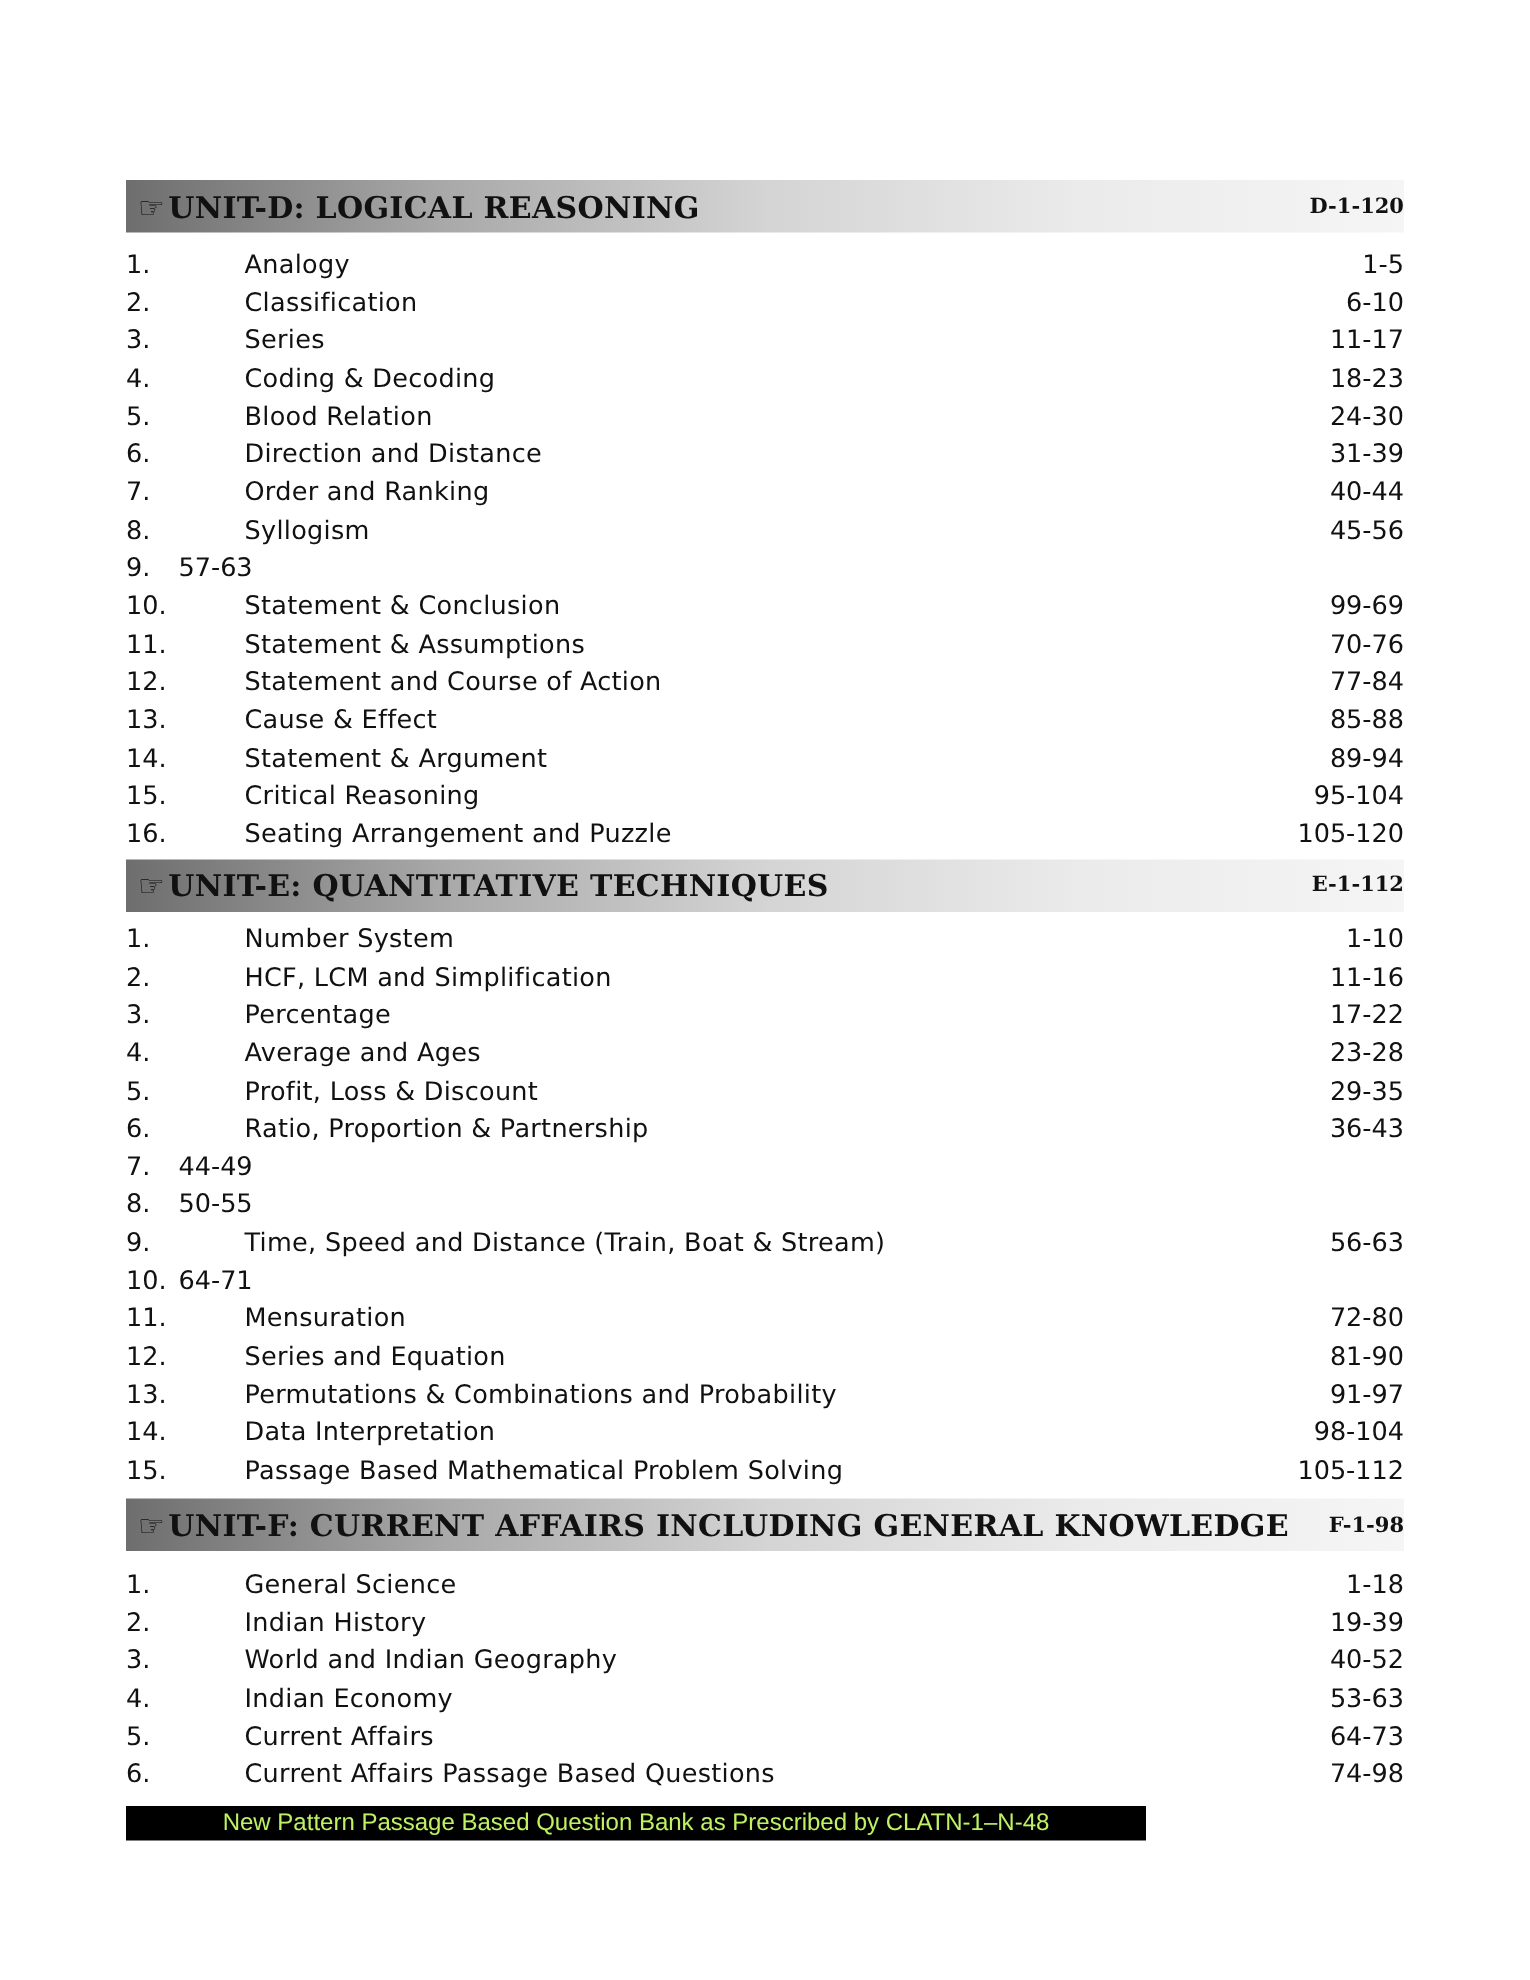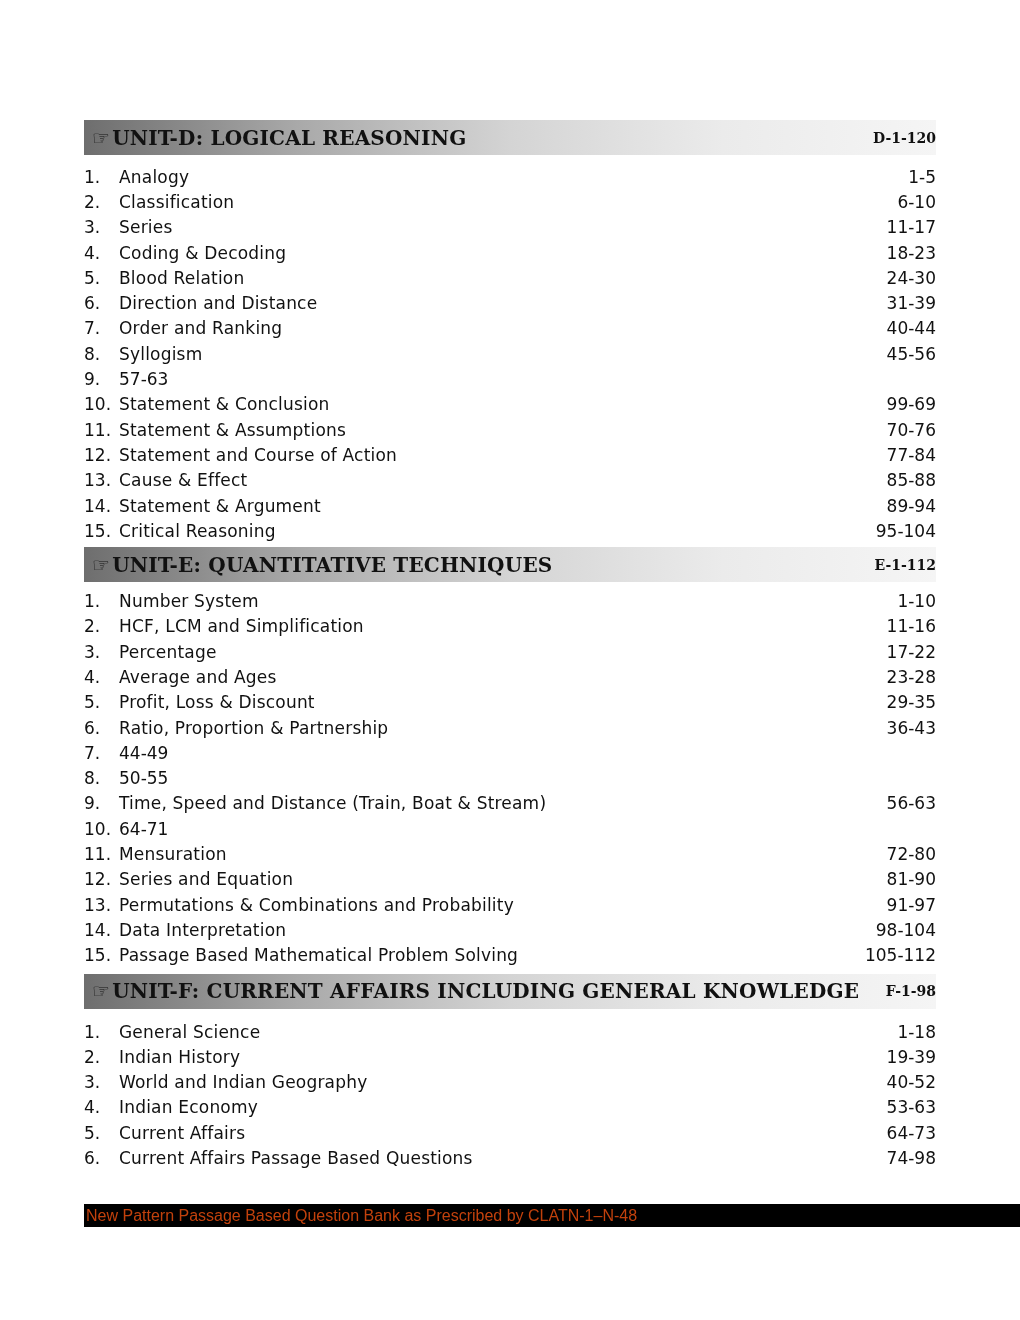--- a/index.html
+++ b/index.html
@@ -9,25 +9,25 @@
     height: 35px; display: flex; align-items: center; justify-content: space-between;
     background: linear-gradient(to right, #6e6e6e 0%, #a9a9a9 25%, #d4d4d4 50%, #ebebeb 75%, #f5f5f5 100%);
     padding: 0 0 0 8px; box-sizing: border-box;
   }
   .unit-title { font-family: "DejaVu Serif", serif; font-weight: bold; font-size: 20px; letter-spacing: 0.2px; color: #111; display: flex; align-items: center; }
   .unit-title .hand { font-size: 20px; margin-right: 2px; font-weight: normal; }
   .unit-range { font-family: "DejaVu Serif", serif; font-weight: bold; font-size: 14px; color: #111; }
   .items { list-style: none; margin: 0; padding: 0; }
   .item { height: 25.3px; display: flex; align-items: center; font-size: 17px; }
   .item .num { width: 35px; flex: 0 0 35px; }
-  .item .title { flex: 1; letter-spacing: 0.2px; }
+  .item .title { flex: 1; letter-spacing: 0.2px; margin-left: 44px; }
   .item .pages { text-align: left; }
   .footer {
-    position: absolute; left: 84px; top: 1204px; width: 936px; height: 23px;
-    background: #000; color: #c2410c; display: flex; align-items: center; justify-content: flex-start;
+    position: absolute; left: 84px; top: 1204px; width: 680px; height: 23px;
+    background: #000; color: #bef264; display: flex; align-items: center; justify-content: center;
     font-family: "Liberation Sans", sans-serif; font-size: 16px; padding: 0 2px; box-sizing: border-box;
   }
 </style>
 </head>
 <body>
 
 <div class="page">
 
   <div class="unit-header">
     <span class="unit-title">
@@ -104,20 +104,25 @@
     <li class="item">
         <span class="num">14.</span>
         <span class="title">Statement &amp; Argument</span>
         <span class="pages">89-94</span>
       </li>
     <li class="item">
         <span class="num">15.</span>
         <span class="title">Critical Reasoning</span>
         <span class="pages">95-104</span>
       </li>
+    <li class="item">
+        <span class="num">16.</span>
+        <span class="title">Seating Arrangement and Puzzle</span>
+        <span class="pages">105-120</span>
+      </li>
   </ul>
 
   <div class="unit-header" style="margin-top:4px;">
     <span class="unit-title">
       <span class="hand">☞</span>
       <span>UNIT-E: QUANTITATIVE TECHNIQUES</span>
     </span>
     <span class="unit-range">E-1-112</span>
   </div>
   <ul class="items" style="margin-top:6px;">

